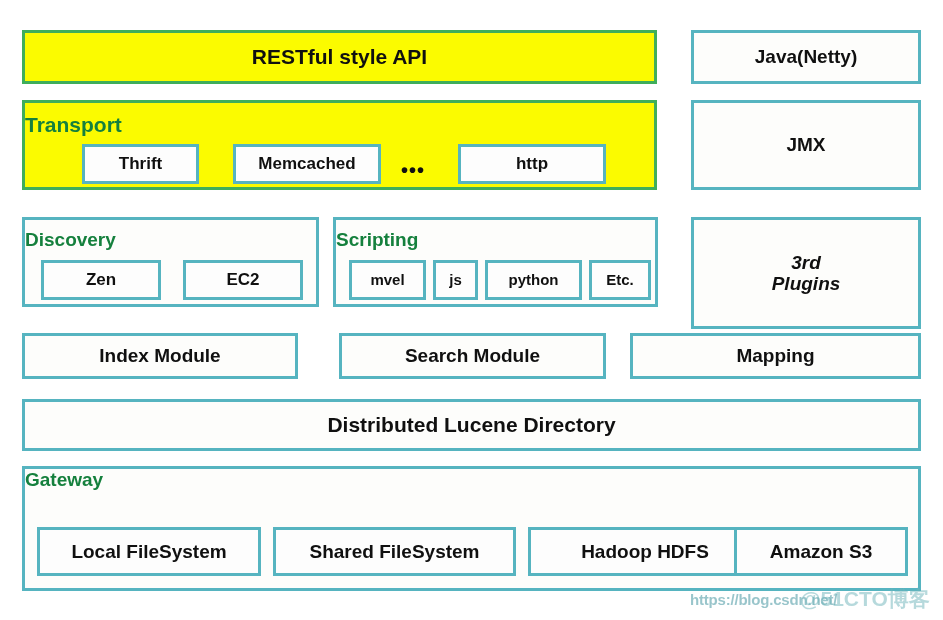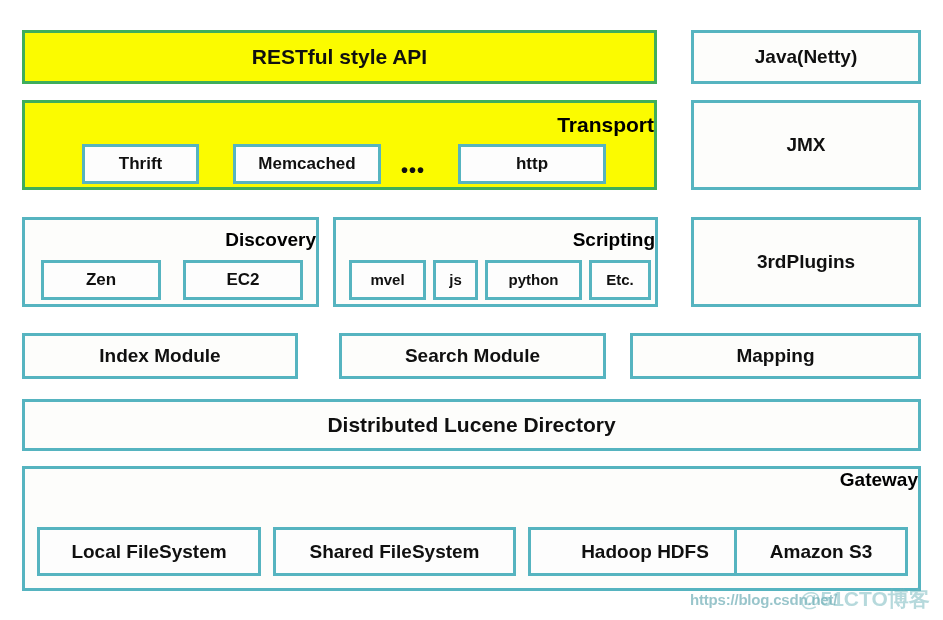--- a/index.html
+++ b/index.html
@@ -52,23 +52,23 @@
   }
   .group.yellow {
     background: #fbfb00;
     border: 3px solid #3fae5a;
   }
 
   .group-title {
     position: absolute;
     left: 0;
     right: 0;
-    text-align: right;
-    font-weight: bold;
-    color: #000000;
+    text-align: left;
+    font-weight: bold;
+    color: #15803d;
   }
 
   
   .t-xl  { font-size: 21px; }
   .t-lg  { font-size: 19px; }
   .t-md  { font-size: 17px; }
   .t-sm  { font-size: 15px; }
 
   .ellipsis {
     position: absolute;
@@ -163,21 +163,21 @@
 
     <div class="box inner t-sm" style="left:149px; top:40px; width:97px; height:40px;">
       <span>python</span>
     </div>
 
     <div class="box inner t-sm" style="left:253px; top:40px; width:62px; height:40px;">
       <span>Etc.</span>
     </div>
   </div>
 
-  <div class="box t-lg" style="left:691px; top:217px; width:230px; height:90px; flex-direction:row;">
+  <div class="box t-lg" style="left:691px; top:217px; width:230px; height:112px; flex-direction:column;font-style:italic;">
     <span>3rd</span>
     <span>Plugins</span>
   </div>
 
   <div class="box t-lg" style="left:22px; top:333px; width:276px; height:46px;">
     <span>Index Module</span>
   </div>
 
   <div class="box t-lg" style="left:339px; top:333px; width:267px; height:46px;">
     <span>Search Module</span>

